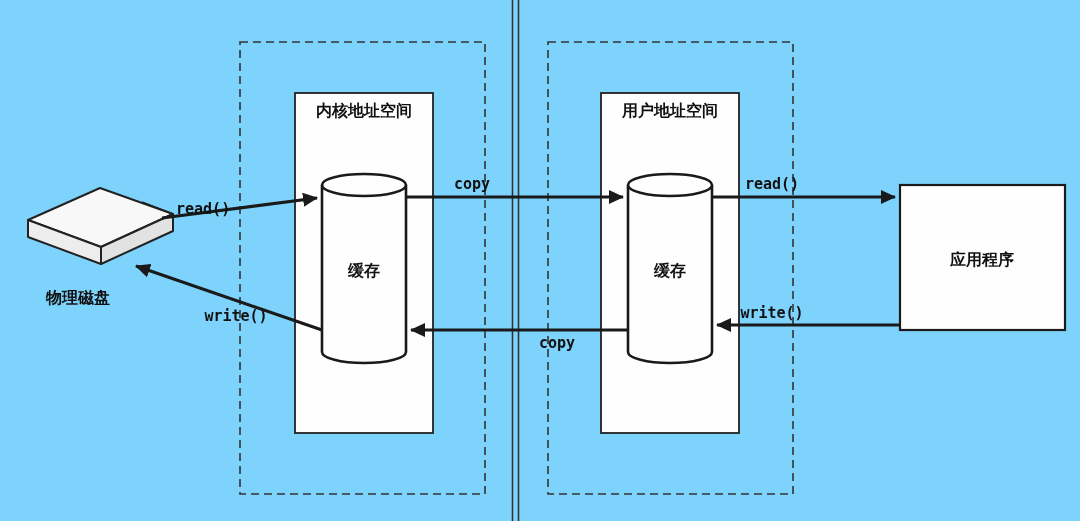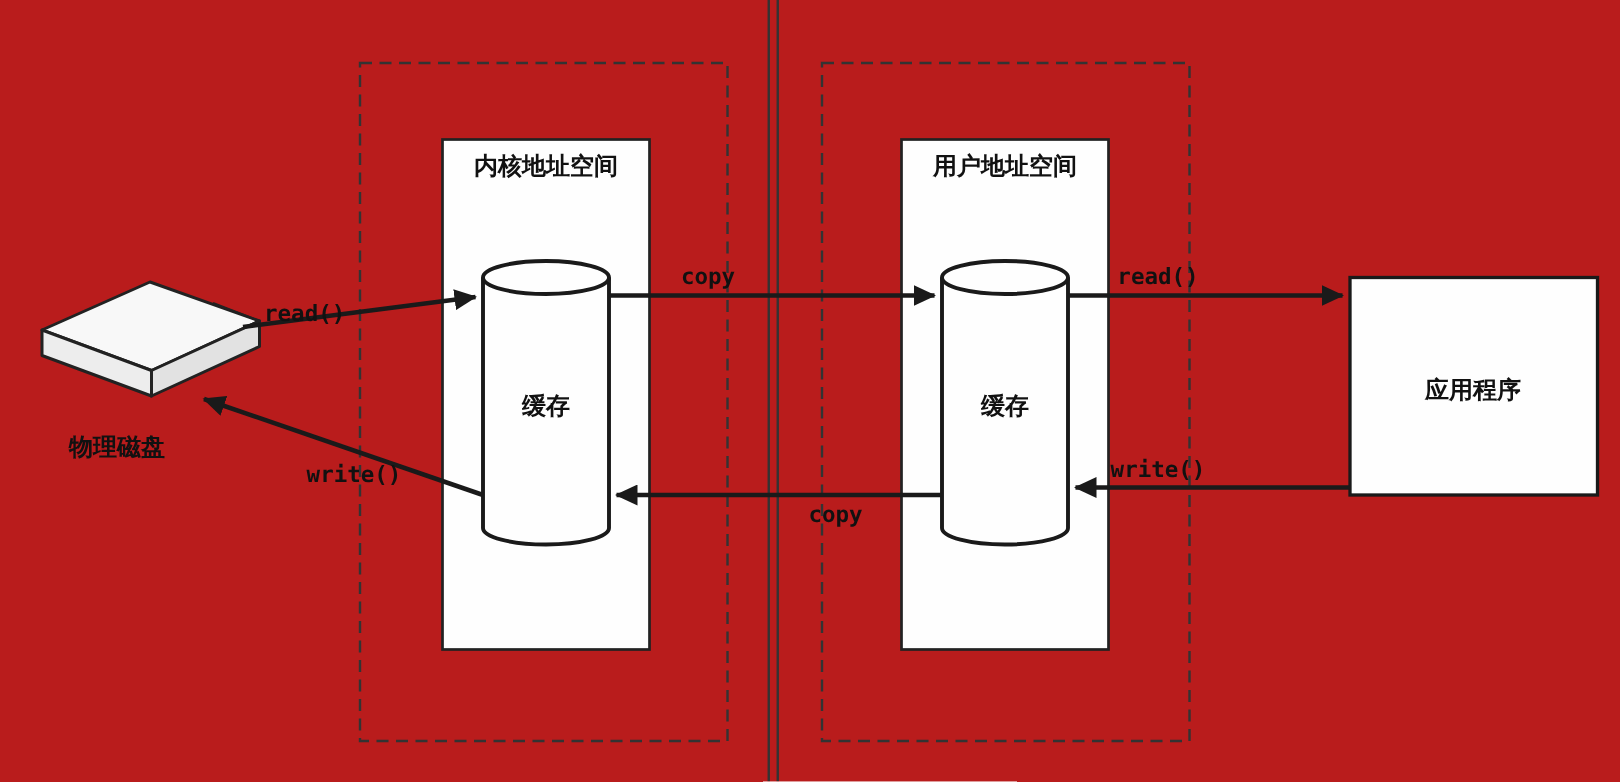--- a/index.html
+++ b/index.html
@@ -4,21 +4,21 @@
 <style>
   html, body {
     margin: 0;
     padding: 0;
     background: #ffffff;
   }
   .canvas {
     position: relative;
     width: 1080px;
     height: 521px;
-    background: #b91c1c;
+    background: #7dd3fc;
     overflow: hidden;
     font-family: "DejaVu Sans", "Liberation Sans", sans-serif;
   }
   svg { display: block; }
   text { fill: #111111; }
   .cjk {
     font-family: "DejaVu Sans", "Liberation Sans", sans-serif;
     font-weight: bold;
     font-size: 16px;
   }

